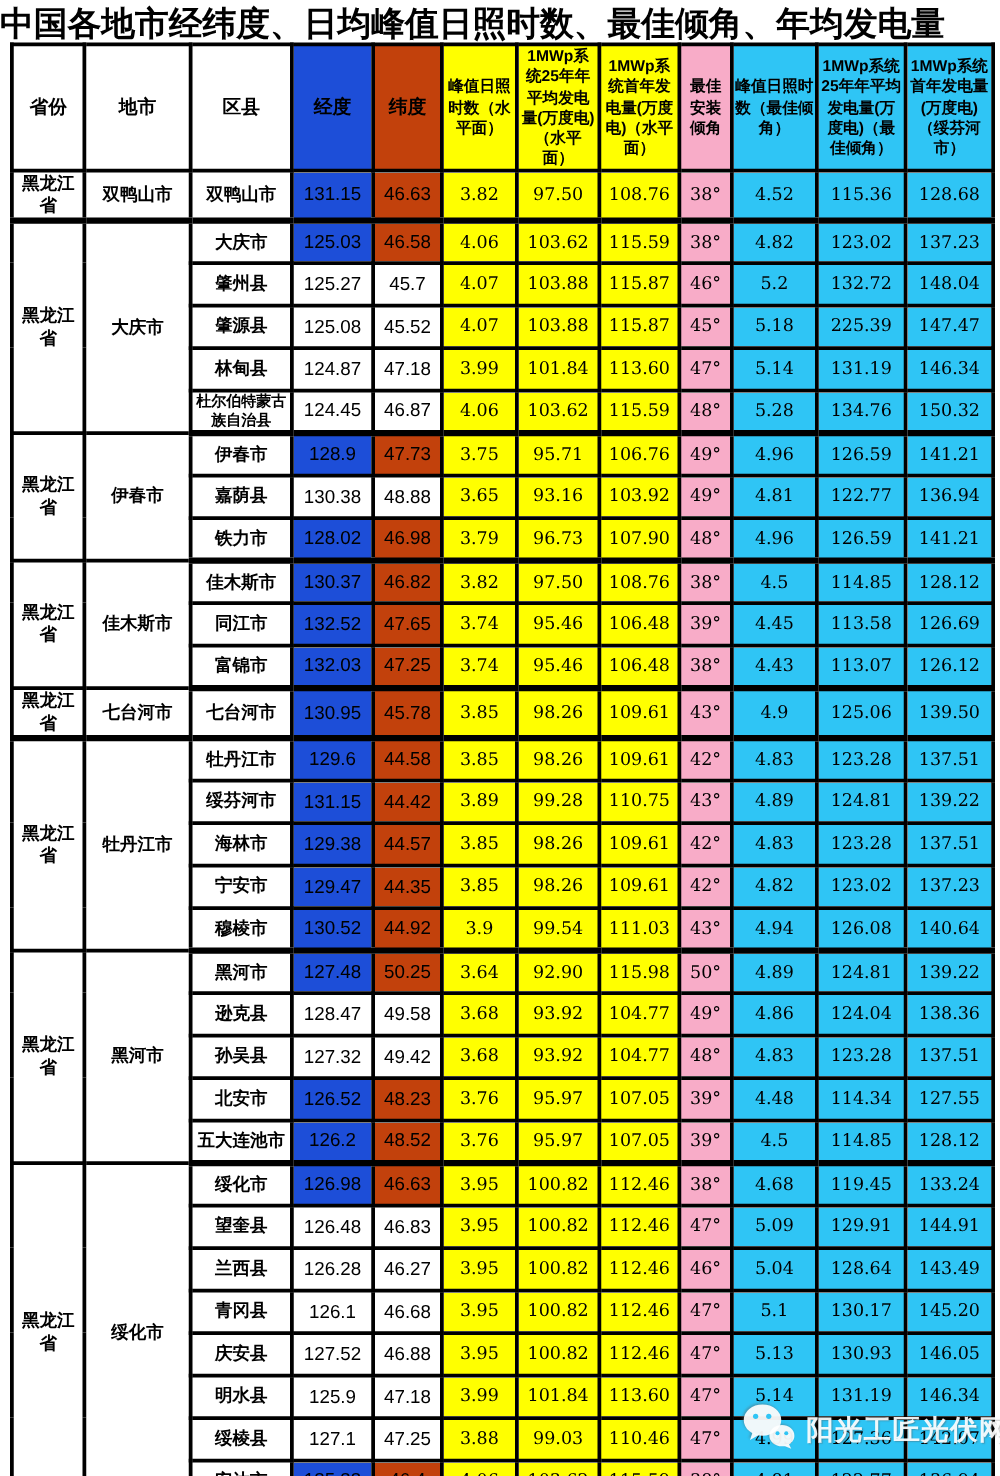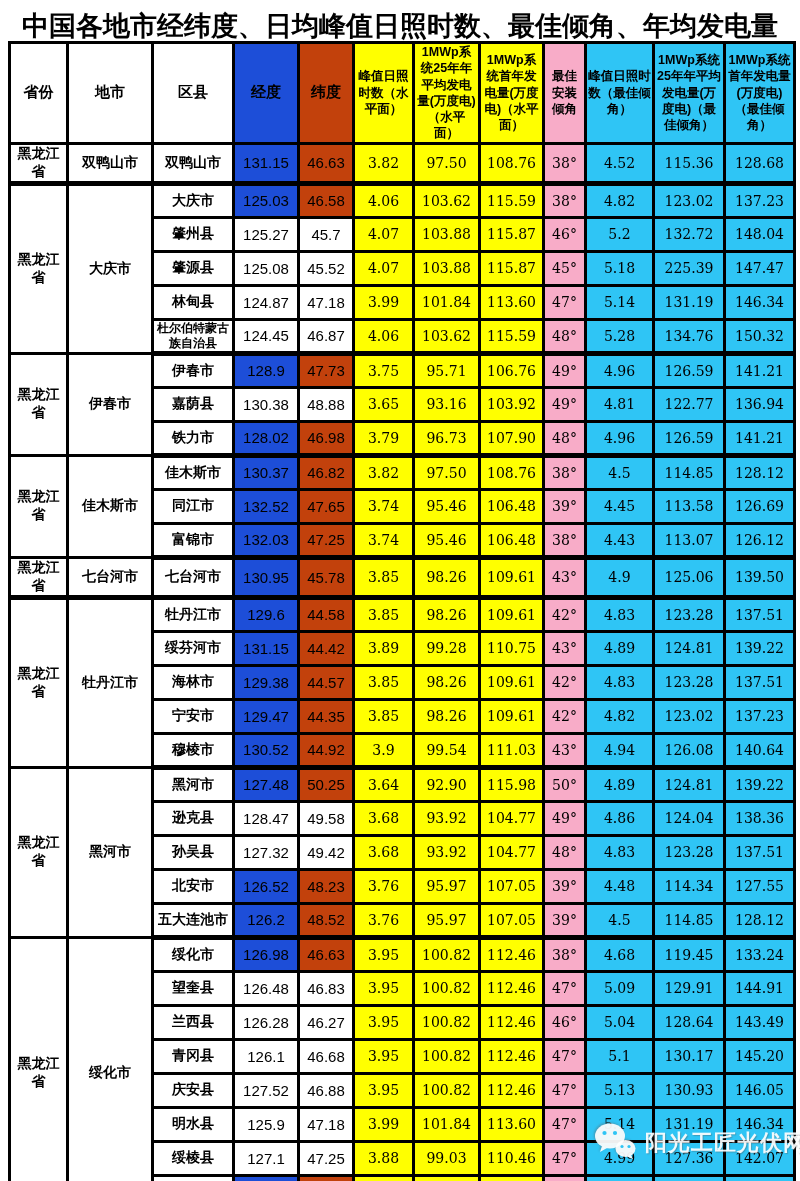--- a/index.html
+++ b/index.html
@@ -5,23 +5,22 @@
   html, body {
     margin: 0; padding: 0;
     width: 800px; height: 1181px;
     overflow: hidden;
     background: #ffffff;
     position: relative;
     font-family: "Liberation Sans", sans-serif;
   }
   .page-title {
     margin: 0;
-    padding-top: 8px;
+    padding-top: 1px;
     height: 33px;
-    text-align: center;
     font-size: 27px;
     font-weight: bold;
     color: #000;
     letter-spacing: 0px;
     font-family: "DejaVu Sans", sans-serif;
     white-space: nowrap;
   }
   table.geo-table {
     border-collapse: collapse;
     table-layout: fixed;
@@ -96,21 +95,21 @@
         <th class="th-simple c-white">地市</th>
         <th class="th-simple c-white">区县</th>
         <th class="th-simple c-green">经度</th>
         <th class="th-simple c-cyan">纬度</th>
         <th class="th-multi c-yellow">峰值日照时数（水平面）</th>
         <th class="th-multi c-yellow">1MWp系统25年年平均发电量(万度电)（水平面）</th>
         <th class="th-multi c-yellow">1MWp系统首年发电量(万度电)（水平面）</th>
         <th class="th-multi c-pink">最佳安装倾角</th>
         <th class="th-multi c-blue">峰值日照时数（最佳倾角）</th>
         <th class="th-multi c-blue">1MWp系统25年年平均发电量(万度电)（最佳倾角）</th>
-        <th class="th-multi c-blue">1MWp系统首年发电量(万度电)（最佳倾角）</th>
+        <th class="th-multi c-blue">1MWp系统首年发电量(万度电)（绥芬河市）</th>
       </tr>
   </thead>
   <tbody id="table-body">
       <tr class="group-end">
         <td class="name-cell c-white">黑龙江省</td>
         <td class="name-cell c-white">双鸭山市</td>
         <td class="name-cell c-white">双鸭山市</td>
         <td class="num-sans c-green">131.15</td>
         <td class="num-sans c-cyan">46.63</td>
         <td class="num-serif c-yellow">3.82</td>

